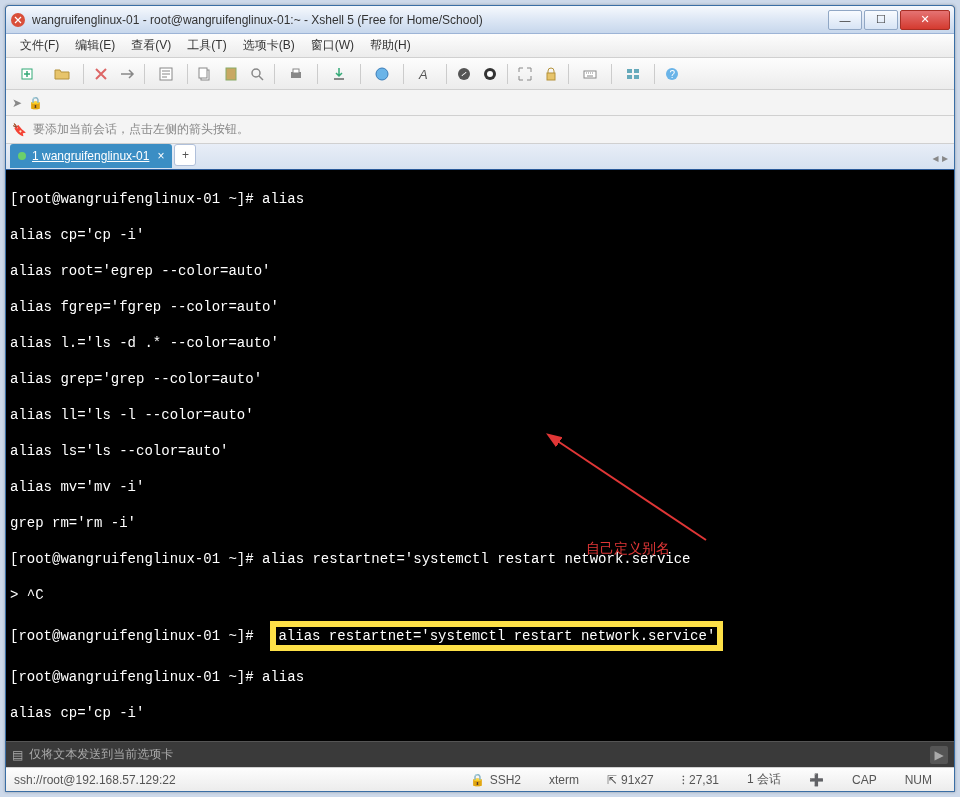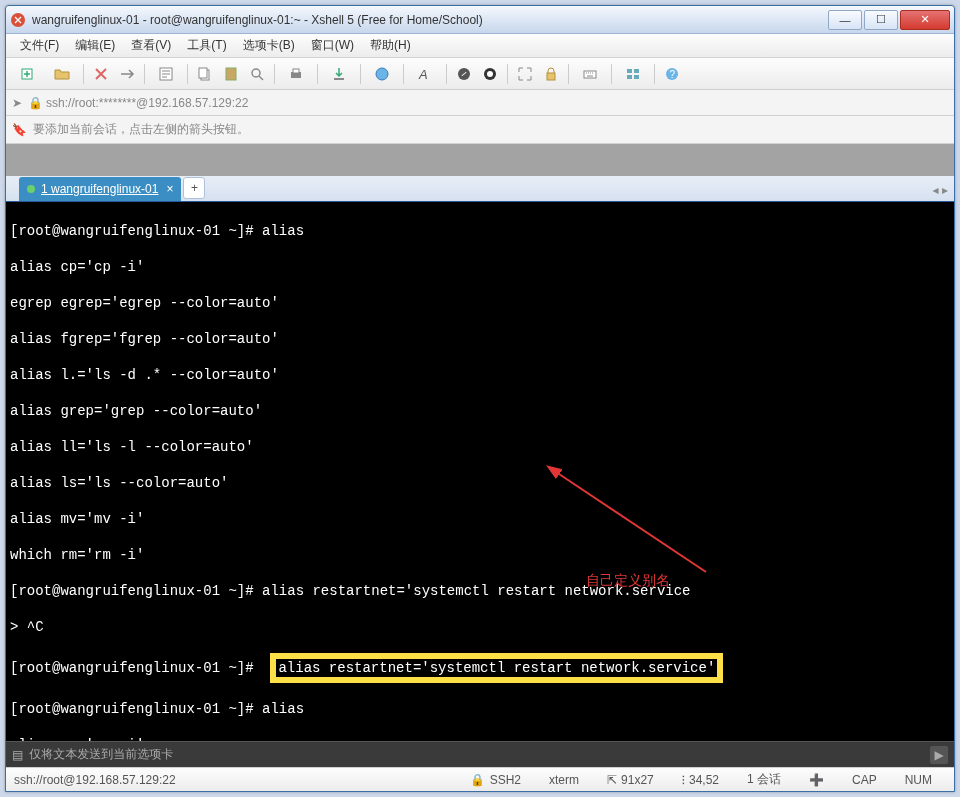--- a/index.html
+++ b/index.html
@@ -1,18 +1,18 @@
 <!DOCTYPE html>
 <html><head>
 <meta charset="utf-8">
 <style>
 * { margin: 0; padding: 0; box-sizing: border-box; }
 body { font-family: "Microsoft YaHei", Tahoma, sans-serif; font-size: 12px; background: #cdd9ea; width: 960px; height: 797px; overflow: hidden; position: relative; }
 
-.window { width: 950px; height: 787px; margin: 5px; background: #a3a3a3; border: 1px solid #3a6ea5; border-radius: 4px 4px 0 0; overflow: hidden; display: flex; flex-direction: column; box-shadow: 0 0 3px rgba(0,0,0,0.3); }
+.window { width: 950px; height: 787px; margin: 5px; background: #0f172a; border: 1px solid #3a6ea5; border-radius: 4px 4px 0 0; overflow: hidden; display: flex; flex-direction: column; box-shadow: 0 0 3px rgba(0,0,0,0.3); }
 
 .titlebar { height: 28px; background: linear-gradient(to bottom, #f6f9fd 0%, #dde7f5 50%, #c7d7ec 100%); display: flex; align-items: center; padding: 0 4px; border-bottom: 1px solid #9db4d6; }
 .titlebar .app-icon { width: 16px; height: 16px; margin-right: 6px; }
 .titlebar .title-text { flex: 1; color: #333; }
 .titlebar .wbtns { display: flex; gap: 0; }
 .titlebar .wbtn { width: 34px; height: 20px; display: flex; align-items: center; justify-content: center; border: 1px solid #90a7c5; border-radius: 2px; margin-left: 2px; background: linear-gradient(#f8fbff,#d7e4f5); font-size: 11px; color: #333; }
 .titlebar .wbtn.close { background: linear-gradient(#e57373,#d43a2f); border-color: #a82e24; color: #fff; width: 50px; }
 
 .menubar { height: 24px; background: linear-gradient(#fdfdfd,#ececec); border-bottom: 1px solid #d0d0d0; display: flex; align-items: center; padding: 0 6px; }
 .menubar .mitem { padding: 2px 8px; color: #333; }
@@ -23,21 +23,21 @@
 .toolbar .sep { width: 1px; height: 20px; background: #ccc; margin: 0 3px; }
 .toolbar .tbtn svg { width: 16px; height: 16px; }
 
 .addrbar { height: 26px; background: #f4f4f4; border-bottom: 1px solid #d0d0d0; display: flex; align-items: center; padding: 0 6px; }
 .addrbar .lock { width: 18px; color: #999; }
 .addrbar .addr-input { flex: 1; border: none; background: transparent; color: #888; font-size: 12px; outline: none; }
 
 .infobar { height: 28px; background: #f4f4f4; border-bottom: 1px solid #d0d0d0; display: flex; align-items: center; padding: 0 6px; color: #888; }
 .infobar .flag { margin-right: 6px; }
 
-.tabbar { height: 26px; background: linear-gradient(#e8eef7,#d6e1f0); border-bottom: 1px solid #2a5a99; display: flex; align-items: center; padding: 0 13px; position: relative; margin-top: 32px; }
+.tabbar { height: 26px; background: linear-gradient(#e8eef7,#d6e1f0); border-bottom: 1px solid #2a5a99; display: flex; align-items: flex-start; padding: 0 4px; position: relative; }
 .tab { height: 24px; background: #3b8ec4; color: #fff; display: flex; align-items: center; padding: 0 8px; border-radius: 3px 3px 0 0; font-size: 12px; margin-right: 2px; }
 .tab .dot { width: 8px; height: 8px; background: #6bd06b; border-radius: 50%; margin-right: 6px; }
 .tab .tab-close { margin-left: 8px; font-size: 12px; }
 .newtab { width: 22px; height: 22px; background: #fff; border: 1px solid #b0c0da; border-radius: 3px; display: flex; align-items: center; justify-content: center; margin-bottom: 2px; color: #555; }
 .tabbar .nav { position: absolute; right: 6px; bottom: 4px; color: #888; font-size: 12px; }
 
 .terminal { flex: 1; background: #000; color: #fff; font-family: "Consolas","Courier New",monospace; font-size: 14px; line-height: 18px; padding: 2px 4px; white-space: pre; overflow: hidden; position: relative; }
 .terminal .ln { white-space: pre; }
 .red-box { border: 6px solid #fde047; display: inline-block; padding: 0 2px; margin: -1px 0; }
 .red-text { color: #e03636; }
@@ -202,49 +202,48 @@
         <svg viewBox="0 0 16 16">
           <circle cx="8" cy="8" r="6" fill="#6ab4e8"></circle>
           <text x="5.5" y="12" font-size="10" fill="#fff">?</text>
         </svg>
       </div>
   </div>
 
   <div class="addrbar">
     <span style="margin-right:6px;color:#888;">➤</span>
     <span class="lock">🔒</span>
-    <input class="addr-input" value="ssh://root:********@192.168.57.129:22" style="">
   </div>
 
   <div class="infobar">
     <span class="flag">🔖</span>
     <span>要添加当前会话，点击左侧的箭头按钮。</span>
   </div>
 
   <div class="tabbar">
     <div class="tab">
       <span class="dot"></span>
       <span style="text-decoration:underline">1 wangruifenglinux-01</span>
       <span class="tab-close">×</span>
     </div>
     <div class="newtab">+</div>
     <div class="nav">◂ ▸</div>
   </div>
 
   <div class="terminal">
 <div class="ln">[root@wangruifenglinux-01 ~]# alias</div>
 <div class="ln">alias cp='cp -i'</div>
-<div class="ln">egrep egrep='egrep --color=auto'</div>
+<div class="ln">alias root='egrep --color=auto'</div>
 <div class="ln">alias fgrep='fgrep --color=auto'</div>
 <div class="ln">alias l.='ls -d .* --color=auto'</div>
 <div class="ln">alias grep='grep --color=auto'</div>
 <div class="ln">alias ll='ls -l --color=auto'</div>
 <div class="ln">alias ls='ls --color=auto'</div>
 <div class="ln">alias mv='mv -i'</div>
-<div class="ln">which rm='rm -i'</div>
+<div class="ln">grep rm='rm -i'</div>
 <div class="ln">[root@wangruifenglinux-01 ~]# alias restartnet='systemctl restart network.service</div>
 <div class="ln">&gt; ^C</div>
 <div class="ln"><span>[root@wangruifenglinux-01 ~]#  </span><span class="red-box">alias restartnet='systemctl restart network.service'</span></div>
 <div class="ln">[root@wangruifenglinux-01 ~]# alias</div>
 <div class="ln">alias cp='cp -i'</div>
 
 
 
 
 
@@ -271,21 +270,21 @@
     <span>仅将文本发送到当前选项卡</span>
     <span class="rarrow">▶</span>
   </div>
 
   <div class="statusbar">
     <span class="sfield">ssh://root@192.168.57.129:22</span>
     <div class="right">
       <span class="sfield">🔒 <span>SSH2</span></span>
       <span class="sfield">xterm</span>
       <span class="sfield">⇱ <span>91x27</span></span>
-      <span class="sfield">⁝ <span>34,52</span></span>
+      <span class="sfield">⁝ <span>27,31</span></span>
       <span class="sfield">1 会话</span>
       <span class="sfield">➕</span>
       <span class="sfield">CAP</span>
       <span class="sfield">NUM</span>
     </div>
   </div>
 
 </div>
 
 </body></html>

